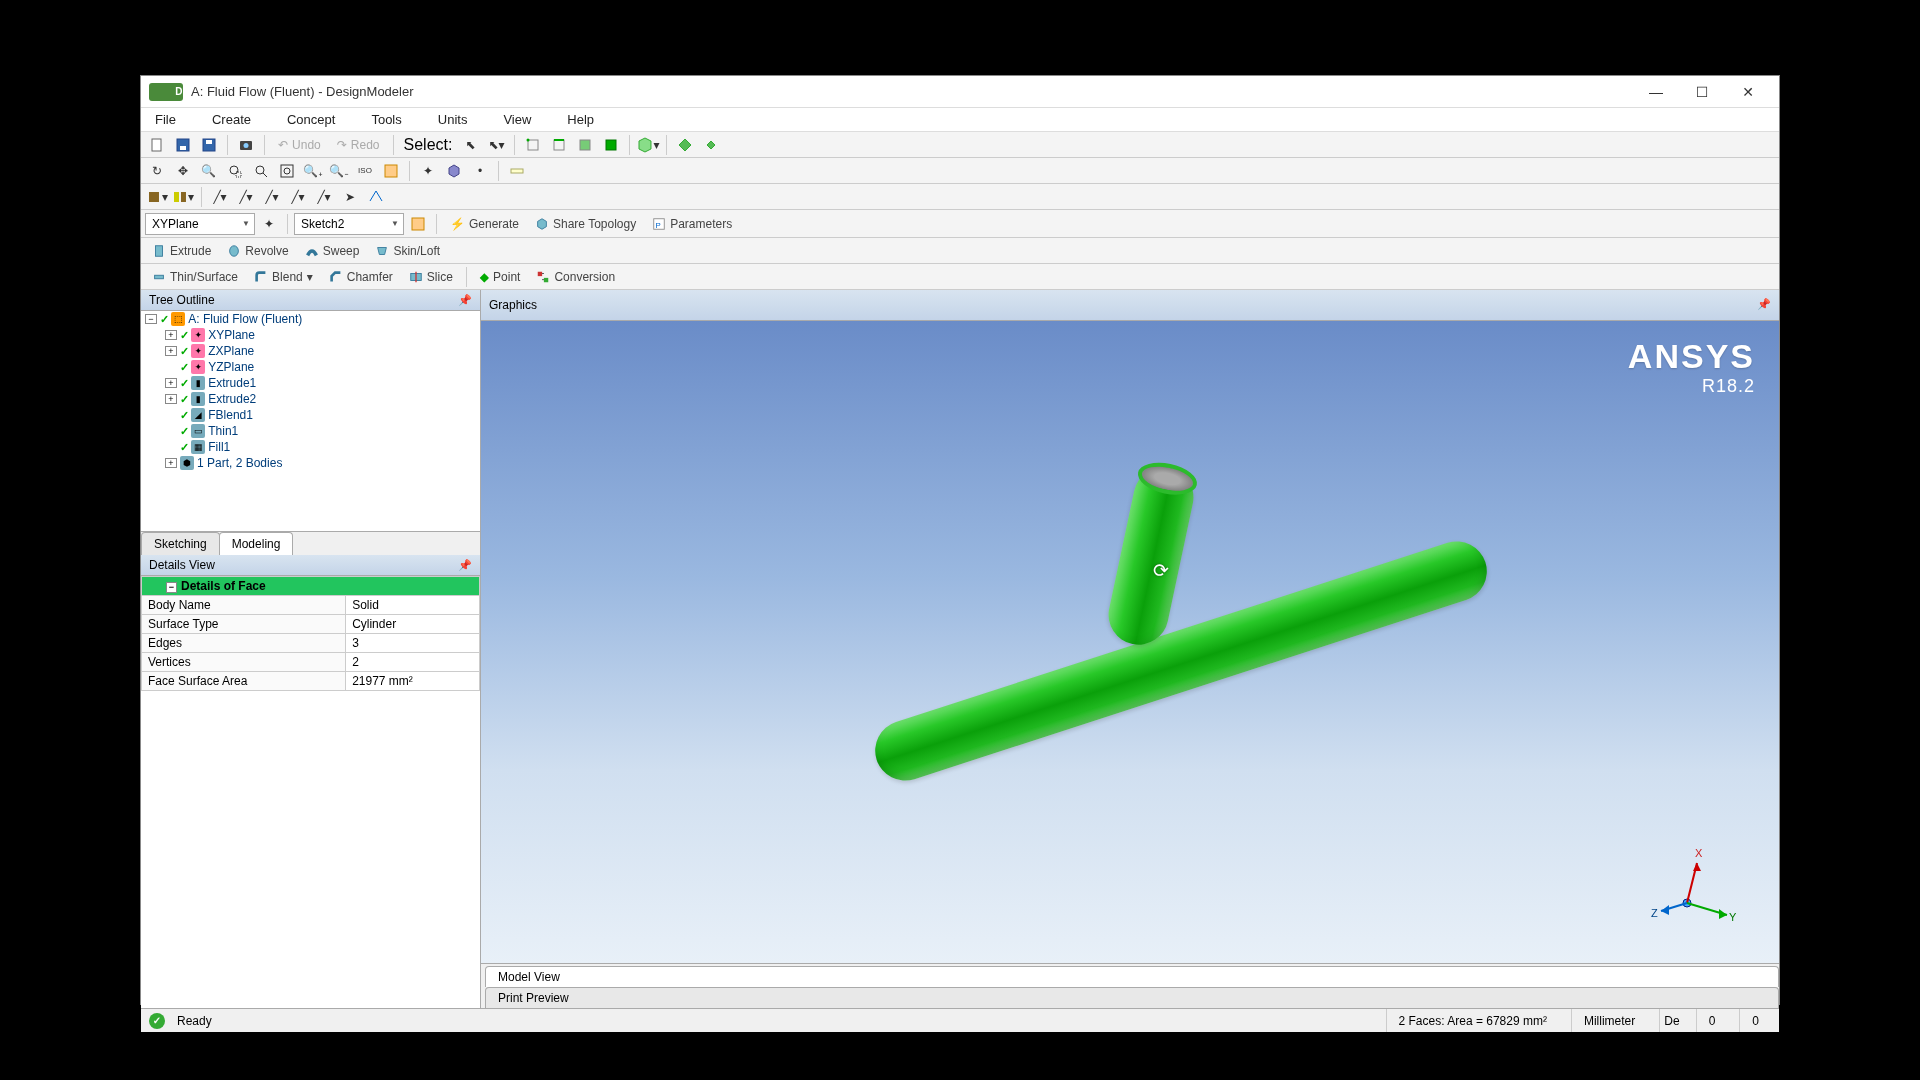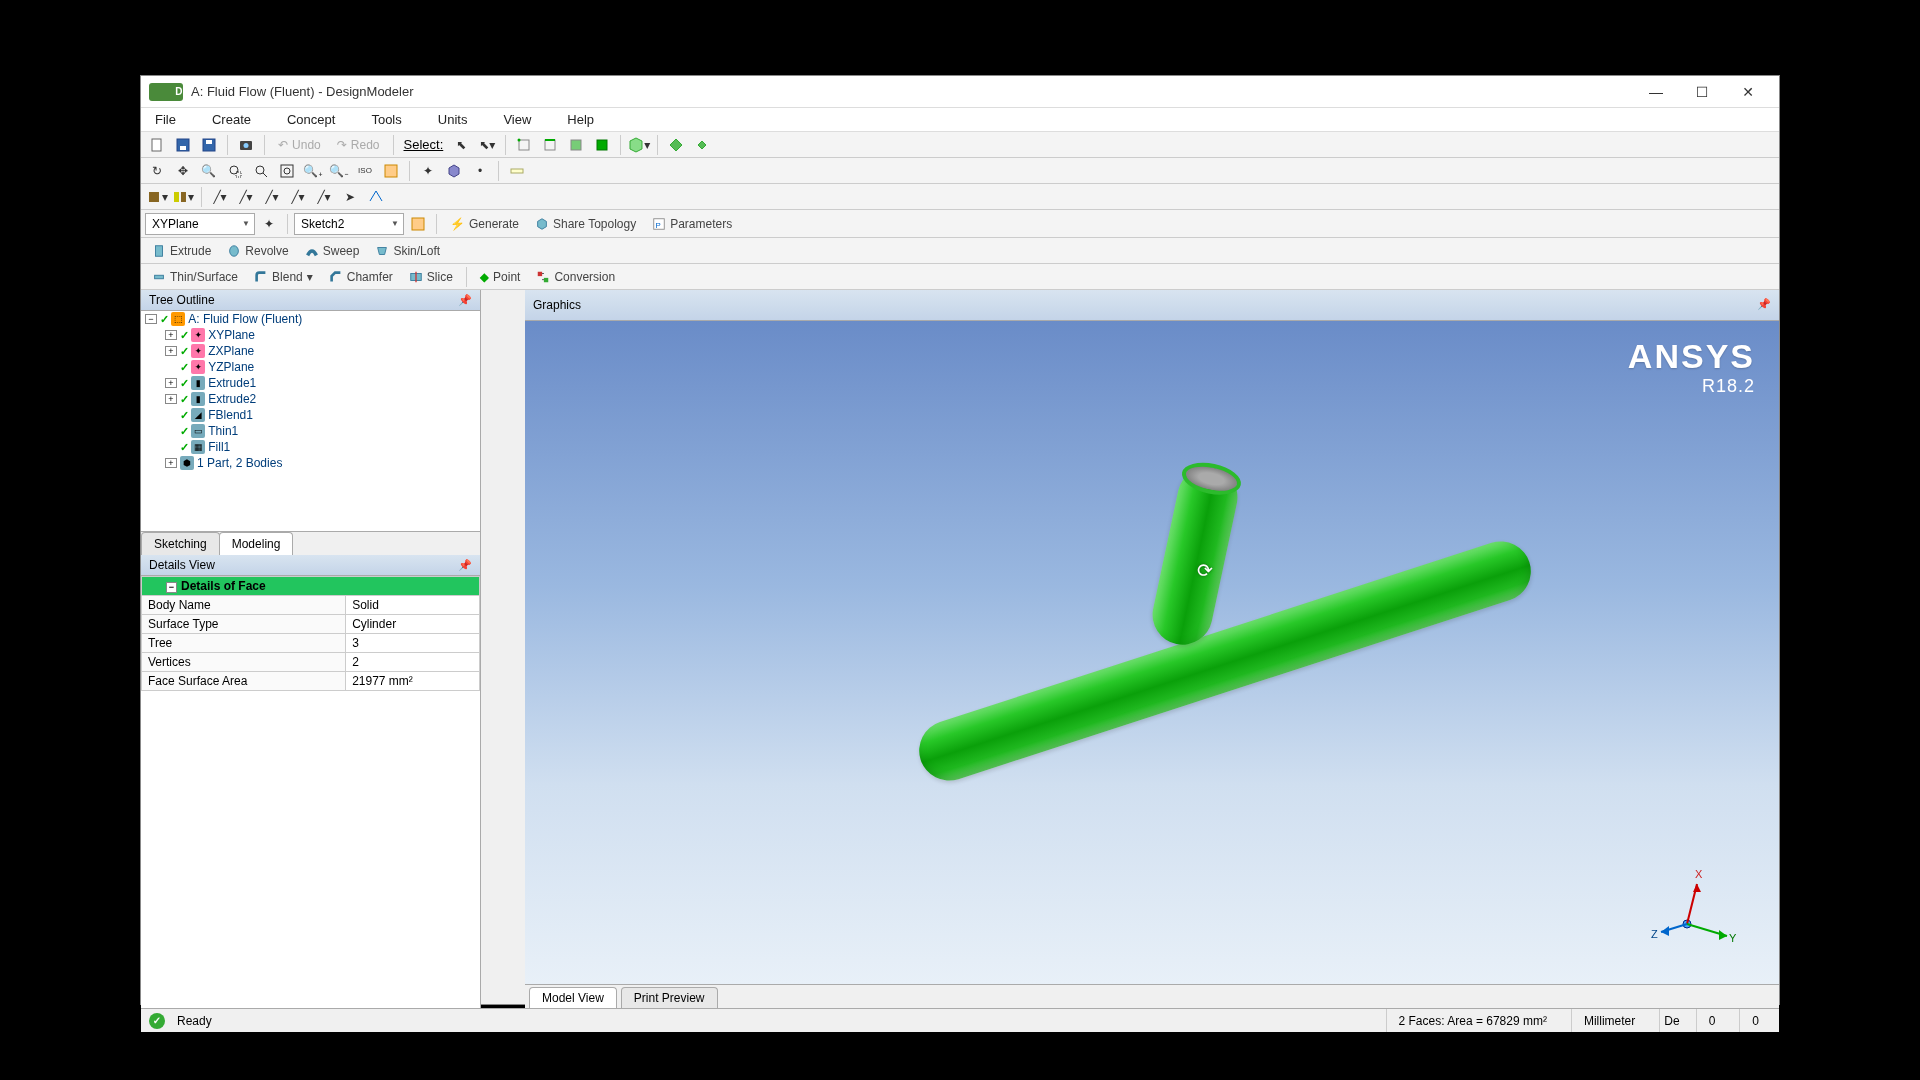--- a/index.html
+++ b/index.html
@@ -19,25 +19,25 @@
 
 .menubar { height: 24px; background: #fff; display: flex; align-items: center; padding: 0 6px; gap: 20px; border-bottom: 1px solid #ddd; }
 .menubar .menu { padding: 2px 8px; font-size: 13px; color: #222; }
 
 .toolbar { min-height: 26px; background: #f4f4f4; display: flex; align-items: center; padding: 1px 4px; gap: 2px; border-bottom: 1px solid #ccc; flex-wrap: nowrap; }
 .tbtn { width: 24px; height: 22px; display: flex; align-items: center; justify-content: center; border: 1px solid transparent; font-size: 12px; color: #333; border-radius: 2px;}
 .tsep { width: 1px; height: 20px; background: #ccc; margin: 0 4px; }
 .tbtn svg { width: 16px; height: 16px; }
 .label-btn { display: flex; align-items: center; gap: 4px; padding: 0 6px; height: 22px; font-size: 12px; color: #444; border: 1px solid transparent; border-radius:2px;}
 .label-btn.disabled { color: #aaa; }
-.select-label { font-size: 13px; padding: 0 4px; text-decoration: underline; }
+.select-label { font-size: 16px; padding: 0 4px; }
 .dd { height: 22px; font-size: 12px; border: 1px solid #aaa; background: #fff; padding: 0 18px 0 6px; position: relative; display: inline-flex; align-items: center; min-width: 110px; }
 .dd::after { content: "▼"; position: absolute; right: 4px; font-size: 8px; color: #555; }
 
-.content { display: flex; height: calc(100% - 32px - 24px - 26px - 28px - 26px - 26px - 26px - 22px); gap: 44px; }
+.content { display: flex; height: calc(100% - 32px - 24px - 26px - 28px - 26px - 26px - 26px - 22px); }
 
 
 .left-panel { width: 340px; background: #f8f8f8; border-right: 1px solid #aaa; display: flex; flex-direction: column; }
 .panel-header { background: linear-gradient(#d8e4f0, #c4d4e8); font-size: 12px; padding: 3px 8px; border-bottom: 1px solid #aaa; display:flex; align-items:center; }
 .panel-header .pin { margin-left:auto; font-size:11px; color:#666; }
 .tree { flex: 0 0 220px; overflow: auto; background: #fff; font-size: 12px; position: relative; }
 .tree-scroll { overflow-y: scroll; height: 100%; }
 .tree-node { display: flex; align-items: center; padding: 1px 4px; white-space: nowrap; }
 .tree-node .exp { width: 12px; font-size: 9px; text-align: center; border:1px solid #888; line-height:8px; margin-right:3px; background:#fff;}
 .tree-node .chk { color: #0a0; font-weight: bold; margin-right: 2px; font-size:11px;}
@@ -69,21 +69,21 @@
 .scale-bar { position: absolute; bottom: 48px; left: 50%; transform: translateX(-50%); text-align: center; font-size: 15px; color: #222; }
 .scale-bar .bar { width: 380px; height: 12px; display: flex; border:1px solid #333; margin: 2px auto; }
 .scale-bar .bar .seg { flex: 1; }
 .scale-bar .bar .seg.dark { background: #222; }
 .scale-bar .bar .seg.light { background: #eee; }
 .scale-bar .labels-top { display: flex; justify-content: space-between; width: 420px; margin:0 auto;}
 .scale-bar .labels-bot { }
 
 .triad { position: absolute; bottom: 30px; right: 40px; width: 90px; height: 90px; }
 
-.view-tabs { display: flex; background: #f0f0f0; padding-top: 2px; border-top: 1px solid #aaa;}
+.view-tabs { display: flex; background: #f0f0f0; padding-top: 2px; border-top: 1px solid #aaa; flex-direction: column;}
 .view-tabs .tab { padding: 3px 12px; font-size: 12px; background: #e8e8e8; border: 1px solid #aaa; border-bottom:none; border-top-left-radius: 4px; border-top-right-radius:4px; margin-left:4px;}
 .view-tabs .tab.active { background: #fff; }
 
 .statusbar { height: 24px; background: #f0f0f0; border-top: 1px solid #aaa; display: flex; align-items: center; font-size: 12px; padding: 0 8px; gap: 12px; }
 .statusbar .ready-icon { width: 16px; height: 16px; background: #3a3; border-radius: 50%; display: flex; align-items: center; justify-content: center; color: #fff; font-size: 10px; font-weight:bold;}
 .statusbar .status-text { flex: 0 0 auto; }
 .statusbar .spacer { flex: 1; }
 .statusbar .cell { border-left: 1px solid #ccc; padding: 0 12px; height: 100%; display: flex; align-items: center; }
 
 
@@ -473,21 +473,21 @@
               </tr>
           <tr>
                 <td class="prop-name">Body Name</td>
                 <td>Solid</td>
               </tr>
           <tr>
                 <td class="prop-name">Surface Type</td>
                 <td>Cylinder</td>
               </tr>
           <tr>
-                <td class="prop-name">Tree</td>
+                <td class="prop-name">Edges</td>
                 <td>3</td>
               </tr>
           <tr>
                 <td class="prop-name">Vertices</td>
                 <td>2</td>
               </tr>
           <tr>
                 <td class="prop-name">Face Surface Area</td>
                 <td>21977 mm²</td>
               </tr>

